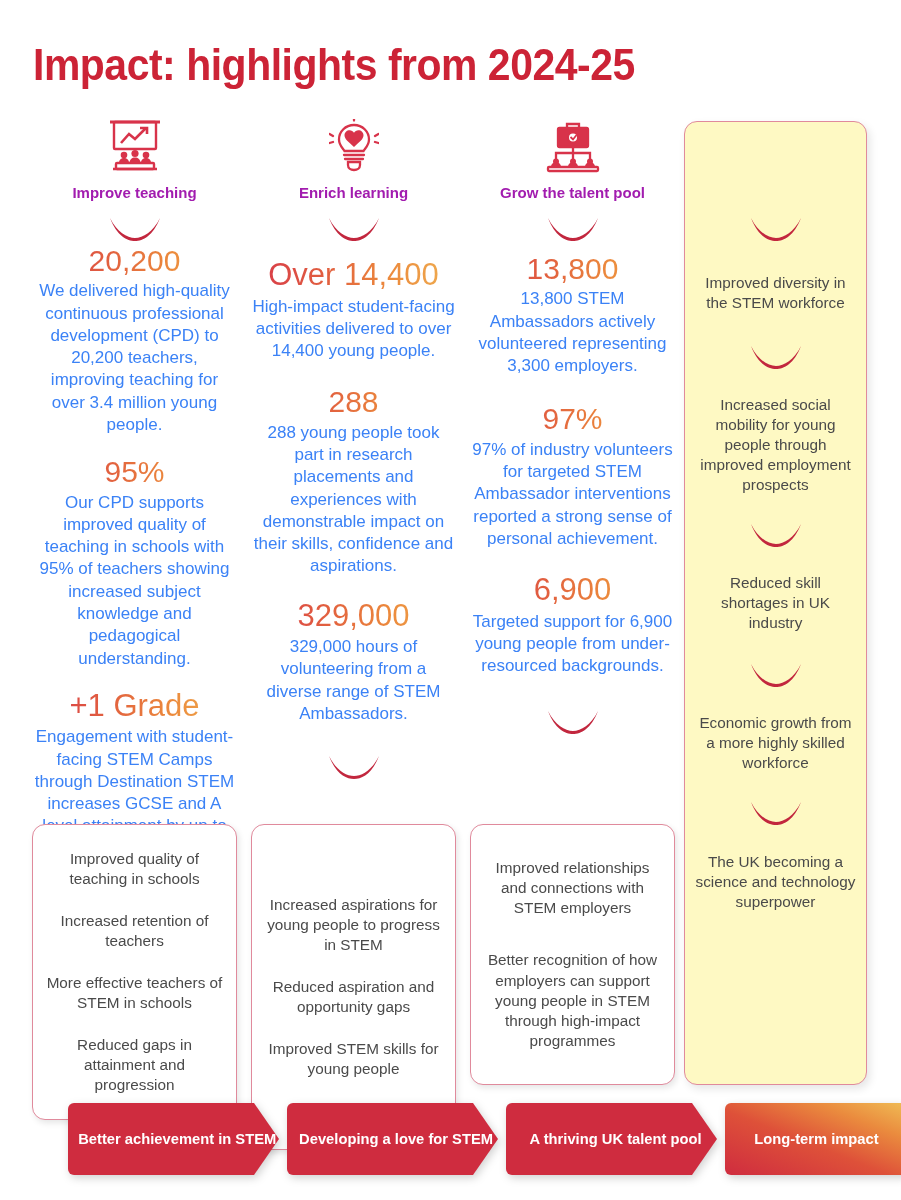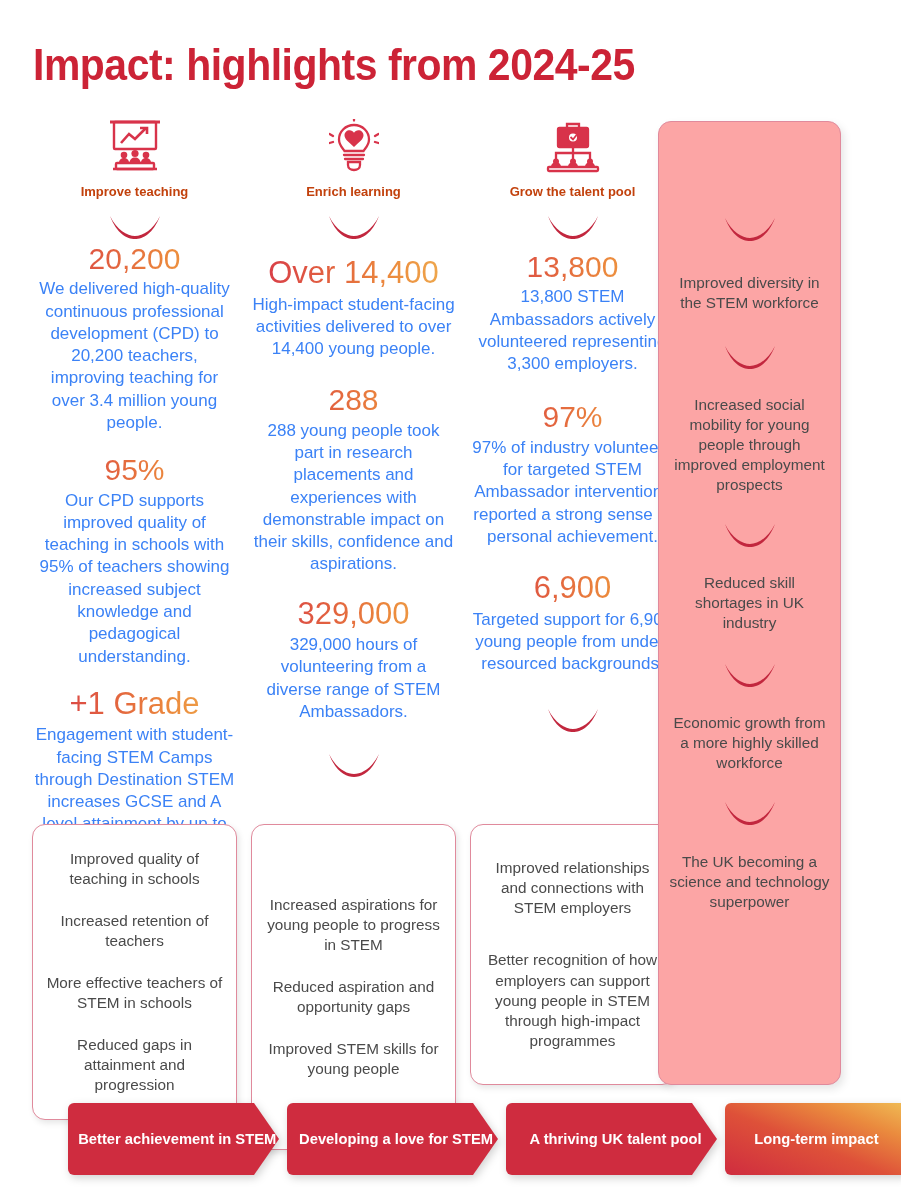--- a/index.html
+++ b/index.html
@@ -27,23 +27,23 @@
   .col{position:absolute;top:118px;width:205px;}
   .col1{left:32px;}
   .col2{left:251px;}
   .col3{left:470px;}
 
   .icon-wrap{
     height:56px;display:flex;align-items:center;justify-content:center;
   }
   .col-head{
     text-align:center;
-    color:#c2410c;
+    color:#a21caf;
     font-weight:bold;
-    font-size:13px;
+    font-size:15px;
     margin-top:10px;
     white-space:nowrap;
   }
 
   
   .chev{display:flex;justify-content:center;}
   .chev svg{display:block;}
 
   
   .stat{margin-top:2px;text-align:center;}
@@ -80,23 +80,23 @@
   .card-line:first-child{margin-top:4px;}
   .card-line:last-child{margin-bottom:4px;}
 
   .bottom-card{position:absolute;width:205px;}
   .bc1{left:32px;top:824px;height:296px;display:flex;flex-direction:column;justify-content:center;}
   .bc2{left:251px;top:824px;height:326px;display:flex;flex-direction:column;justify-content:center;}
   .bc3{left:470px;top:824px;height:261px;display:flex;flex-direction:column;justify-content:center;}
 
   
   .tall-card{
-    position:absolute;left:658px;top:121px;
+    position:absolute;left:684px;top:121px;
     width:183px;height:964px;
-    border:1.6px solid #e08a9c;border-radius:13px;background:#fca5a5;
+    border:1.6px solid #e08a9c;border-radius:13px;background:#fef9c3;
     box-shadow:3px 4px 8px rgba(0,0,0,0.10);
     box-sizing:border-box;
     display:flex;flex-direction:column;align-items:center;
     justify-content:flex-start;
     padding:0 10px;
   }
   .tall-item{
     font-size:15.3px;line-height:1.31;color:#4a4a4a;text-align:center;
   }
 

